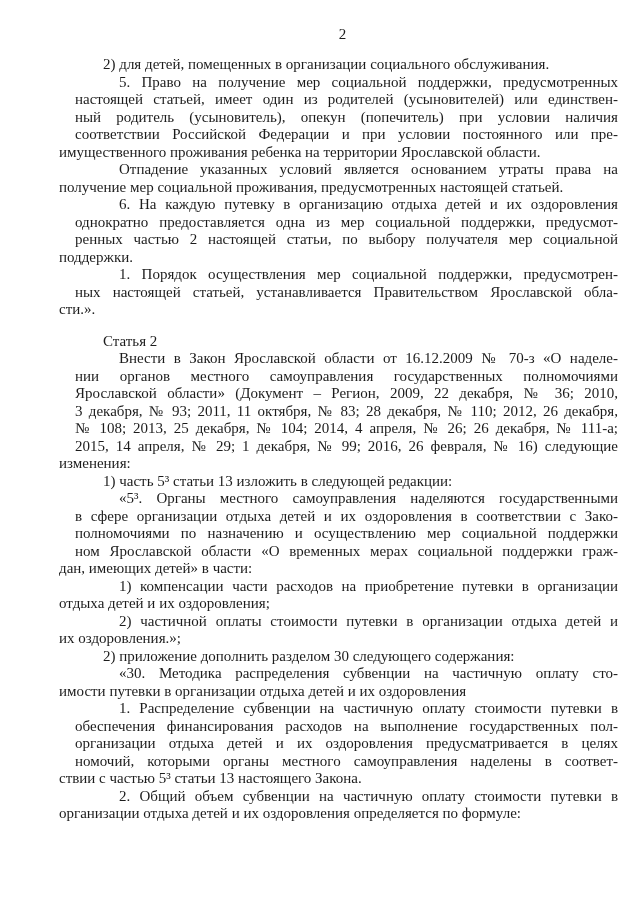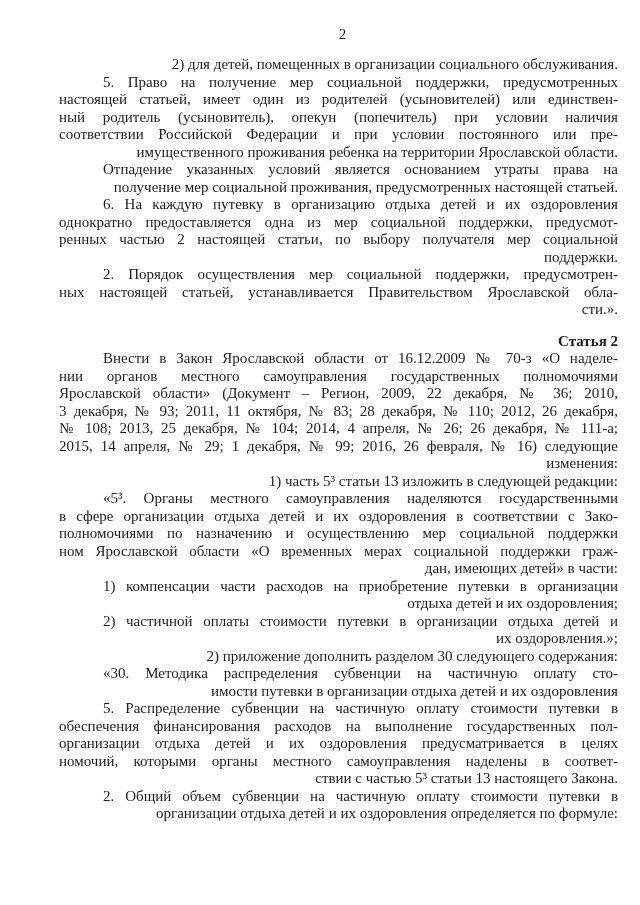--- a/index.html
+++ b/index.html
@@ -23,23 +23,23 @@
     text-indent: 8px;
   }
   .content {
     position: absolute;
     top: 56px;
     left: 59px;
     width: 559px;
   }
   .para { margin: 0; }
   .para.space-before { margin-top: 14px; }
-  .para.bold .line { font-weight: bold; }
-  .line { text-align: right; white-space: normal; }
-  .line.just { text-align: justify; text-align-last: justify; }
+  .para.bold .line { font-weight: normal; }
+  .line { text-align: left; white-space: normal; }
+  .line.just { text-align: justify; text-align-last: justify; margin-left: 16px; }
   .line.first { text-indent: 44px; }
   .line.b, span.b { font-weight: normal; }
 </style>
 </head>
 <body>
 
 <div class="page">
   <div class="page-number">2</div>
   <div class="content">
       <div class="para">
@@ -56,21 +56,21 @@
         <div class="line just first">Отпадение указанных условий является основанием утраты права на</div>
         <div class="line">получение мер социальной проживания, предусмотренных настоящей статьей.</div>
       </div>
       <div class="para">
         <div class="line just first">6. На каждую путевку в организацию отдыха детей и их оздоровления</div>
         <div class="line just">однократно предоставляется одна из мер социальной поддержки, предусмот-</div>
         <div class="line just">ренных частью 2 настоящей статьи, по выбору получателя мер социальной</div>
         <div class="line">поддержки.</div>
       </div>
       <div class="para">
-        <div class="line just first">2. Порядок осуществления мер социальной поддержки, предусмотрен-</div>
+        <div class="line just first">1. Порядок осуществления мер социальной поддержки, предусмотрен-</div>
         <div class="line just">ных настоящей статьей, устанавливается Правительством Ярославской обла-</div>
         <div class="line">сти.».</div>
       </div>
       <div class="para space-before bold">
         <div class="line first">Статья 2</div>
       </div>
       <div class="para">
         <div class="line just first">Внести в Закон Ярославской области от 16.12.2009 № 70-з «О наделе-</div>
         <div class="line just">нии органов местного самоуправления государственных полномочиями</div>
         <div class="line just">Ярославской области» (Документ – Регион, 2009, 22 декабря, № 36; 2010,</div>
@@ -98,21 +98,21 @@
         <div class="line">их оздоровления.»;</div>
       </div>
       <div class="para">
         <div class="line first">2) приложение дополнить разделом 30 следующего содержания:</div>
       </div>
       <div class="para">
         <div class="line just first"><span>«30. </span><span class="b">Методика распределения субвенции на частичную оплату сто-</span></div>
         <div class="line b">имости путевки в организации отдыха детей и их оздоровления</div>
       </div>
       <div class="para">
-        <div class="line just first">5. Распределение субвенции на частичную оплату стоимости путевки в</div>
+        <div class="line just first">1. Распределение субвенции на частичную оплату стоимости путевки в</div>
         <div class="line just">обеспечения финансирования расходов на выполнение государственных пол-</div>
         <div class="line just">организации отдыха детей и их оздоровления предусматривается в целях</div>
         <div class="line just">номочий, которыми органы местного самоуправления наделены в соответ-</div>
         <div class="line">ствии с частью 5³ статьи 13 настоящего Закона.</div>
       </div>
       <div class="para">
         <div class="line just first">2. Общий объем субвенции на частичную оплату стоимости путевки в</div>
         <div class="line">организации отдыха детей и их оздоровления определяется по формуле:</div>
       </div>
     </div>

